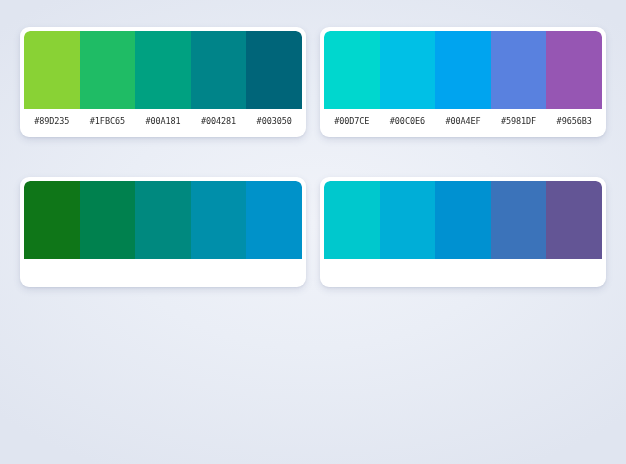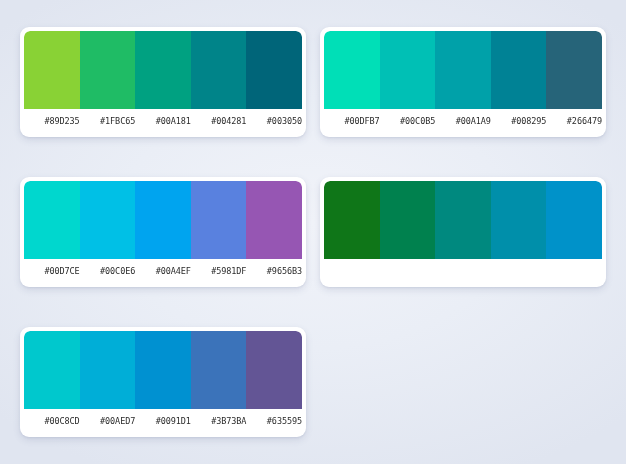--- a/index.html
+++ b/index.html
@@ -74,21 +74,21 @@
 
   .label-row {
     display: flex;
     flex: 1 1 auto;
     align-items: center;
     background: #ffffff;
   }
 
   .swatch-label {
     flex: 1 1 0;
-    text-align: right;
+    text-align: center;
     font-family: "DejaVu Sans Mono", "Liberation Mono", monospace;
     font-size: 8.5px;
     letter-spacing: -0.1px;
     color: #2b2b2b;
     white-space: nowrap;
   }
 </style>
 </head>
 <body>
 
@@ -101,36 +101,20 @@
           <div class="swatch" style="background-color: rgb(0, 161, 129);"></div>
           <div class="swatch" style="background-color: rgb(0, 132, 137);"></div>
           <div class="swatch" style="background-color: rgb(0, 101, 121);"></div>
         </div>
         <div class="label-row">
           <div class="swatch-label">#89D235</div>
           <div class="swatch-label">#1FBC65</div>
           <div class="swatch-label">#00A181</div>
           <div class="swatch-label">#004281</div>
           <div class="swatch-label">#003050</div>
-        </div>
-      </div>
-      <div class="palette-card">
-        <div class="swatch-row">
-          <div class="swatch" style="background-color: rgb(0, 223, 183);"></div>
-          <div class="swatch" style="background-color: rgb(0, 192, 181);"></div>
-          <div class="swatch" style="background-color: rgb(0, 161, 169);"></div>
-          <div class="swatch" style="background-color: rgb(0, 130, 149);"></div>
-          <div class="swatch" style="background-color: rgb(38, 100, 121);"></div>
-        </div>
-        <div class="label-row">
-          <div class="swatch-label">#00DFB7</div>
-          <div class="swatch-label">#00C0B5</div>
-          <div class="swatch-label">#00A1A9</div>
-          <div class="swatch-label">#008295</div>
-          <div class="swatch-label">#266479</div>
         </div>
       </div>
       <div class="palette-card">
         <div class="swatch-row">
           <div class="swatch" style="background-color: rgb(0, 215, 206);"></div>
           <div class="swatch" style="background-color: rgb(0, 192, 230);"></div>
           <div class="swatch" style="background-color: rgb(0, 164, 239);"></div>
           <div class="swatch" style="background-color: rgb(89, 129, 223);"></div>
           <div class="swatch" style="background-color: rgb(150, 86, 179);"></div>
         </div>
@@ -152,22 +136,15 @@
         </div>
       </div>
       <div class="palette-card">
         <div class="swatch-row">
           <div class="swatch" style="background-color: rgb(0, 200, 205);"></div>
           <div class="swatch" style="background-color: rgb(0, 174, 215);"></div>
           <div class="swatch" style="background-color: rgb(0, 145, 209);"></div>
           <div class="swatch" style="background-color: rgb(59, 115, 186);"></div>
           <div class="swatch" style="background-color: rgb(99, 85, 149);"></div>
         </div>
-        <div class="label-row">
-          <div class="swatch-label">#00C8CD</div>
-          <div class="swatch-label">#00AED7</div>
-          <div class="swatch-label">#0091D1</div>
-          <div class="swatch-label">#3B73BA</div>
-          <div class="swatch-label">#635595</div>
-        </div>
       </div>
     </div>
 </div>
 
 </body></html>

